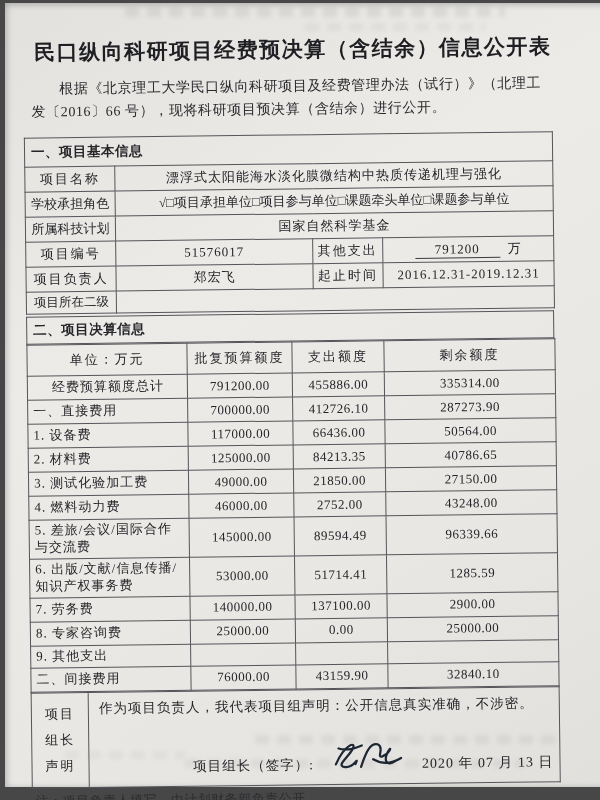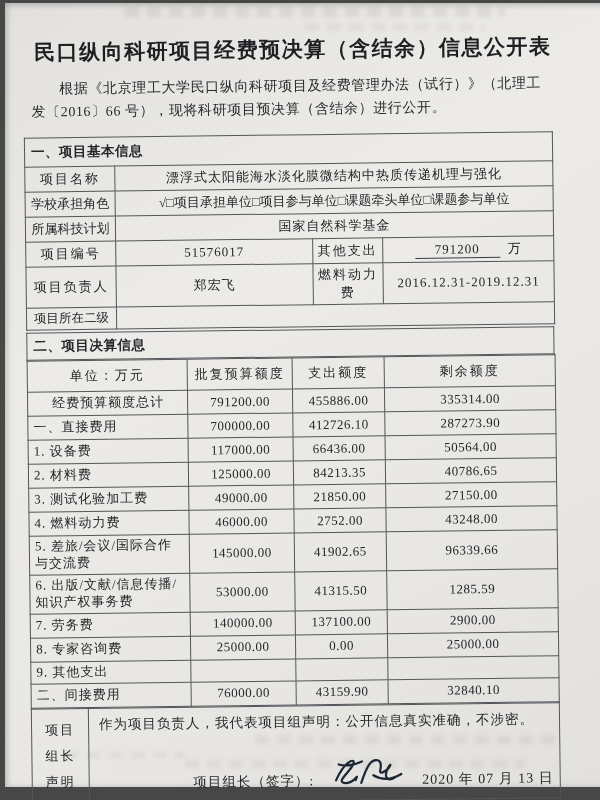--- a/index.html
+++ b/index.html
@@ -117,21 +117,21 @@
         </tr>
         <tr>
           <td class="lbl">项目编号</td>
           <td class="val">51576017</td>
           <td class="lbl">其他支出</td>
           <td class="val"><span class="u-line">791200</span><span class="unit-suffix">万</span></td>
         </tr>
         <tr>
           <td class="lbl">项目负责人</td>
           <td class="val">郑宏飞</td>
-          <td class="lbl">燃料动力费</td>
+          <td class="lbl">起止时间</td>
           <td class="val">2016.12.31-2019.12.31</td>
         </tr>
         <tr class="short">
           <td class="lbl" style="letter-spacing:0">项目所在二级</td>
           <td class="val" colspan="3"></td>
         </tr>
       </tbody>
         </table>
 
       <div class="gap2"></div>
@@ -198,28 +198,28 @@
   <tr>
     <td class="rlabel">4. 燃料动力费</td>
     <td class="num">46000.00</td>
     <td class="num">2752.00</td>
     <td class="num">43248.00</td>
   </tr>
 
   <tr>
     <td class="rlabel">5. 差旅/会议/国际合作与交流费</td>
     <td class="num">145000.00</td>
-    <td class="num">41902.65</td>
+    <td class="num">89594.49</td>
     <td class="num">96339.66</td>
   </tr>
 
   <tr>
     <td class="rlabel">6. 出版/文献/信息传播/知识产权事务费</td>
     <td class="num">53000.00</td>
-    <td class="num">41315.50</td>
+    <td class="num">51714.41</td>
     <td class="num">1285.59</td>
   </tr>
 
   <tr>
     <td class="rlabel">7. 劳务费</td>
     <td class="num">140000.00</td>
     <td class="num">137100.00</td>
     <td class="num">2900.00</td>
   </tr>
 

